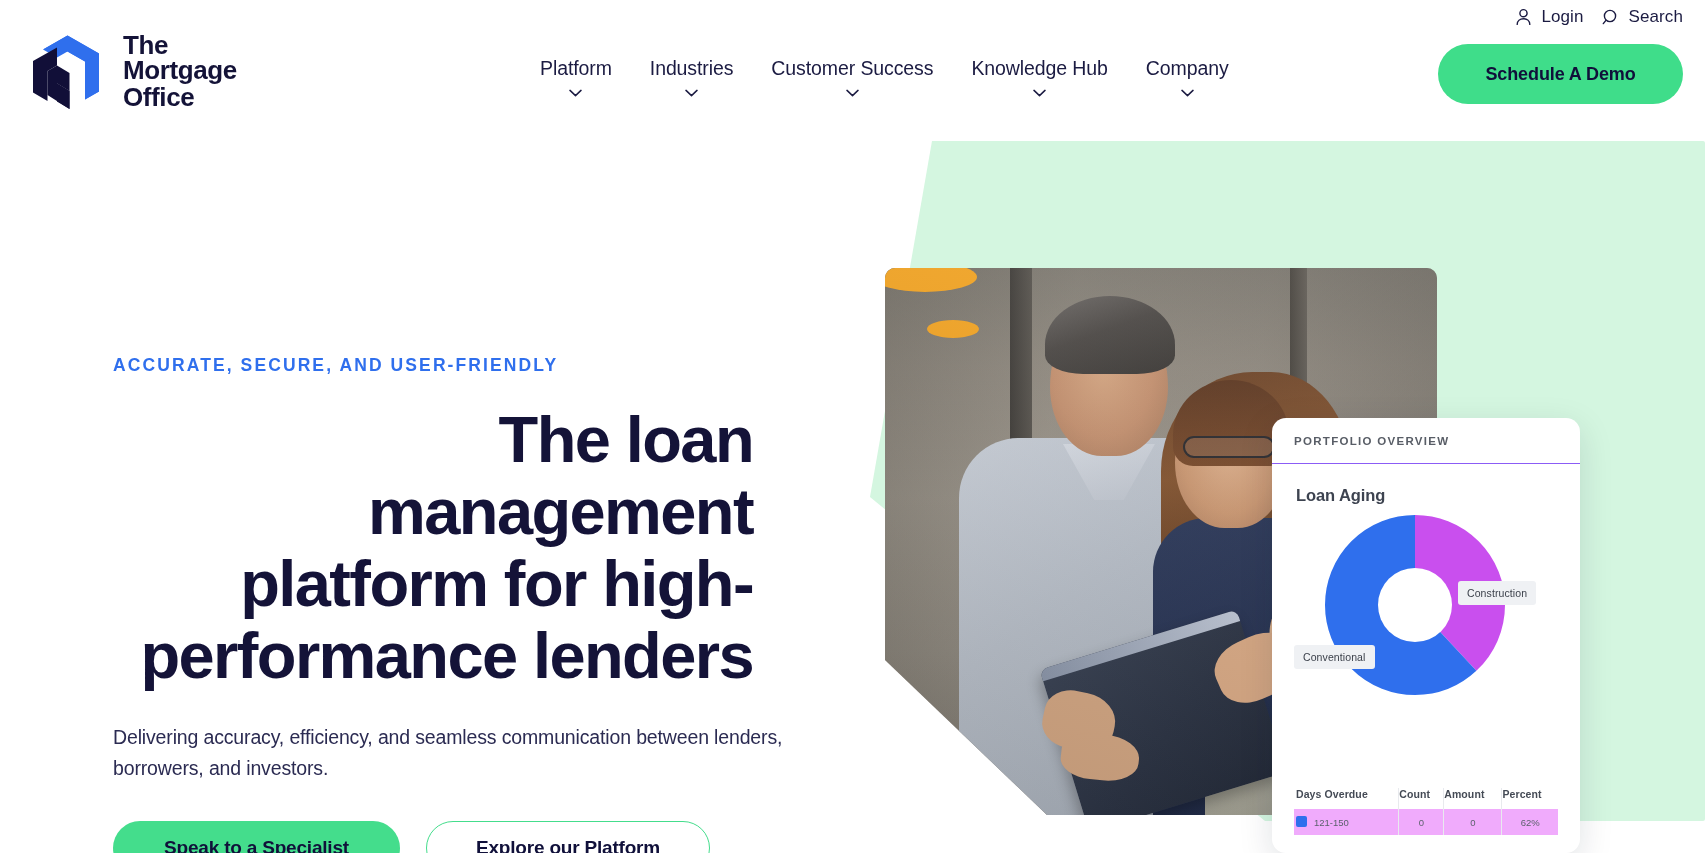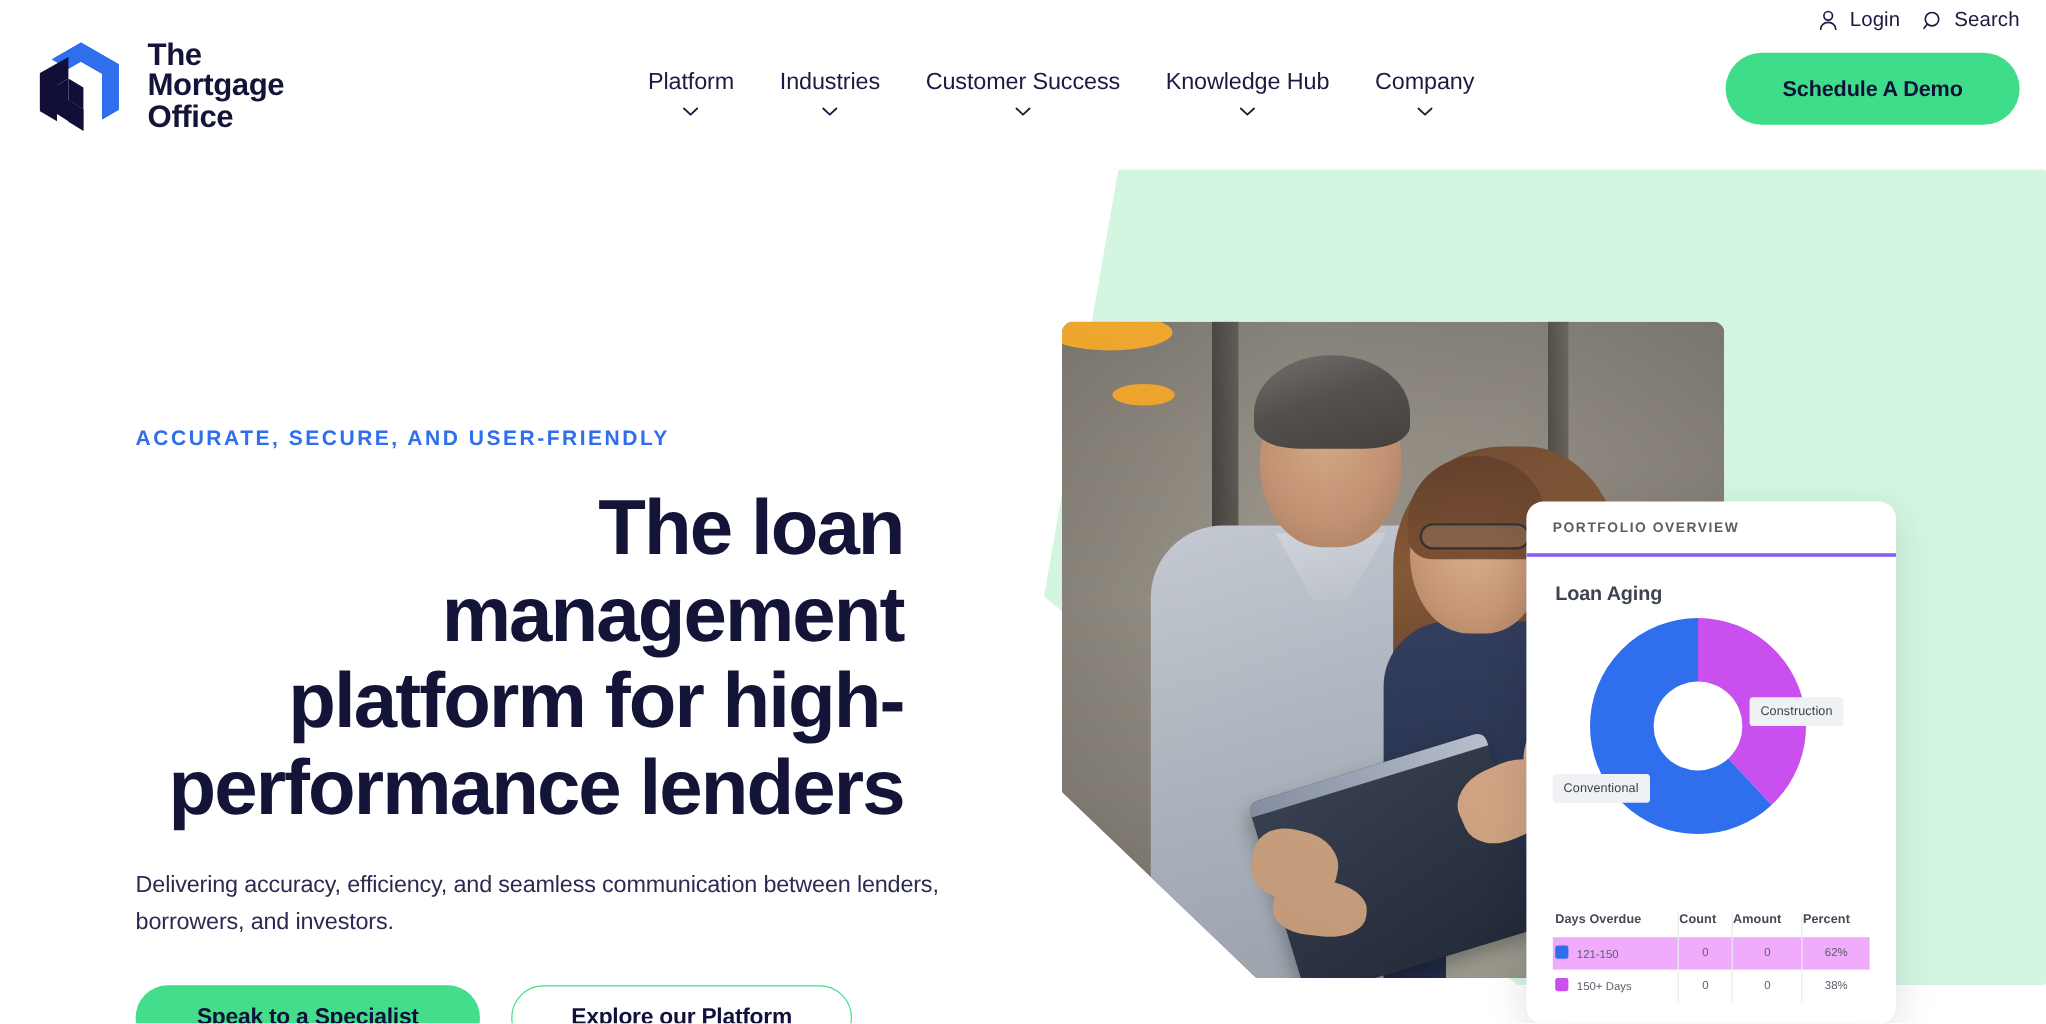--- a/index.html
+++ b/index.html
@@ -340,21 +340,21 @@
     width: 308px;
     height: 435px;
     background: #ffffff;
     border-radius: 14px;
     box-shadow: 0 10px 34px rgba(18,24,48,.13);
     z-index: 20;
     overflow: hidden;
   }
   .card-head {
     height: 46px;
-    border-bottom: 3px solid #8b5cf6;
+    border-bottom: 1px solid #8b5cf6;
     display: flex;
     align-items: center;
     padding: 0 22px;
   }
   .card-head-title {
     font-size: 11.5px;
     font-weight: 700;
     letter-spacing: 1.3px;
     color: #585d66;
   }
@@ -511,28 +511,20 @@
           </thead>
           <tbody>
             <tr class="row-hl">
               <td class="td-first">
                 <span class="swatch" style="background:#2f6fed"></span><span>121-150</span>
               </td>
               <td>0</td>
               <td>0</td>
               <td>62%</td>
             </tr>
-            <tr>
-              <td class="td-first">
-                <span class="swatch" style="background:#c94fee"></span><span>150+ Days</span>
-              </td>
-              <td>0</td>
-              <td>0</td>
-              <td>38%</td>
-            </tr>
           </tbody>
         </table>
       </div>
     </div>
   </div>
 
   <div class="header">
 
     <div class="utility-bar">
       <div class="utility-link">

